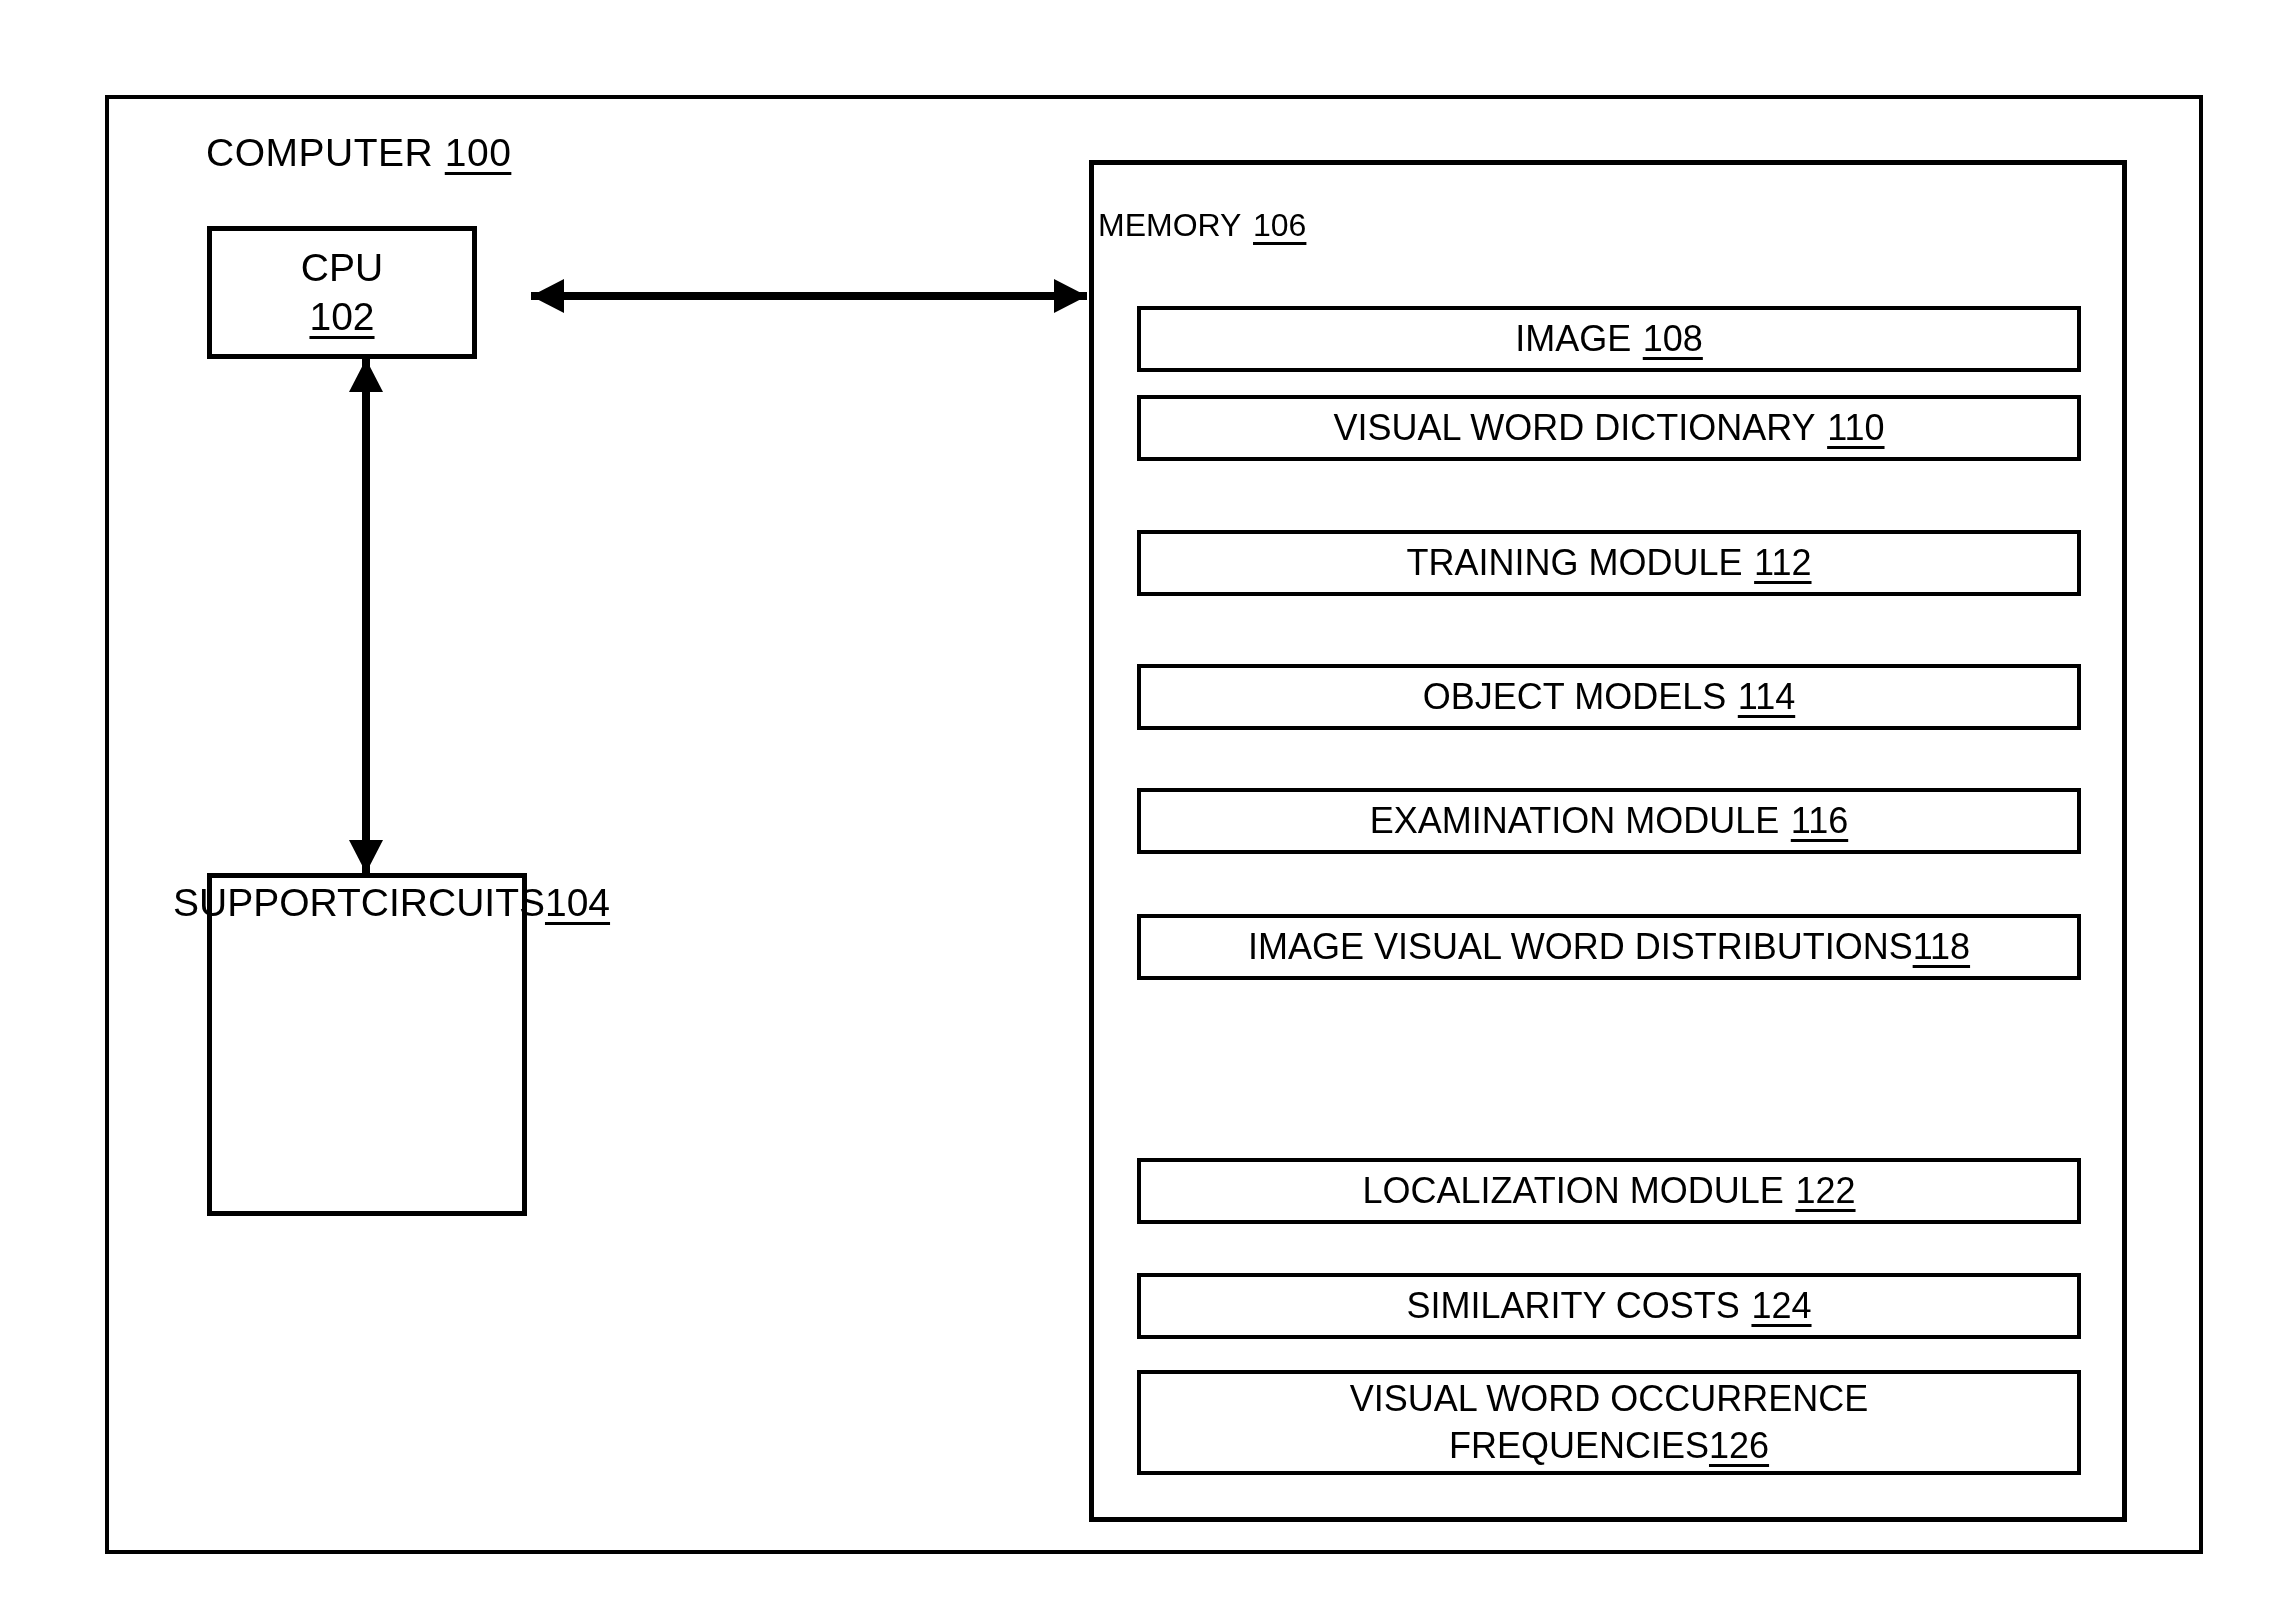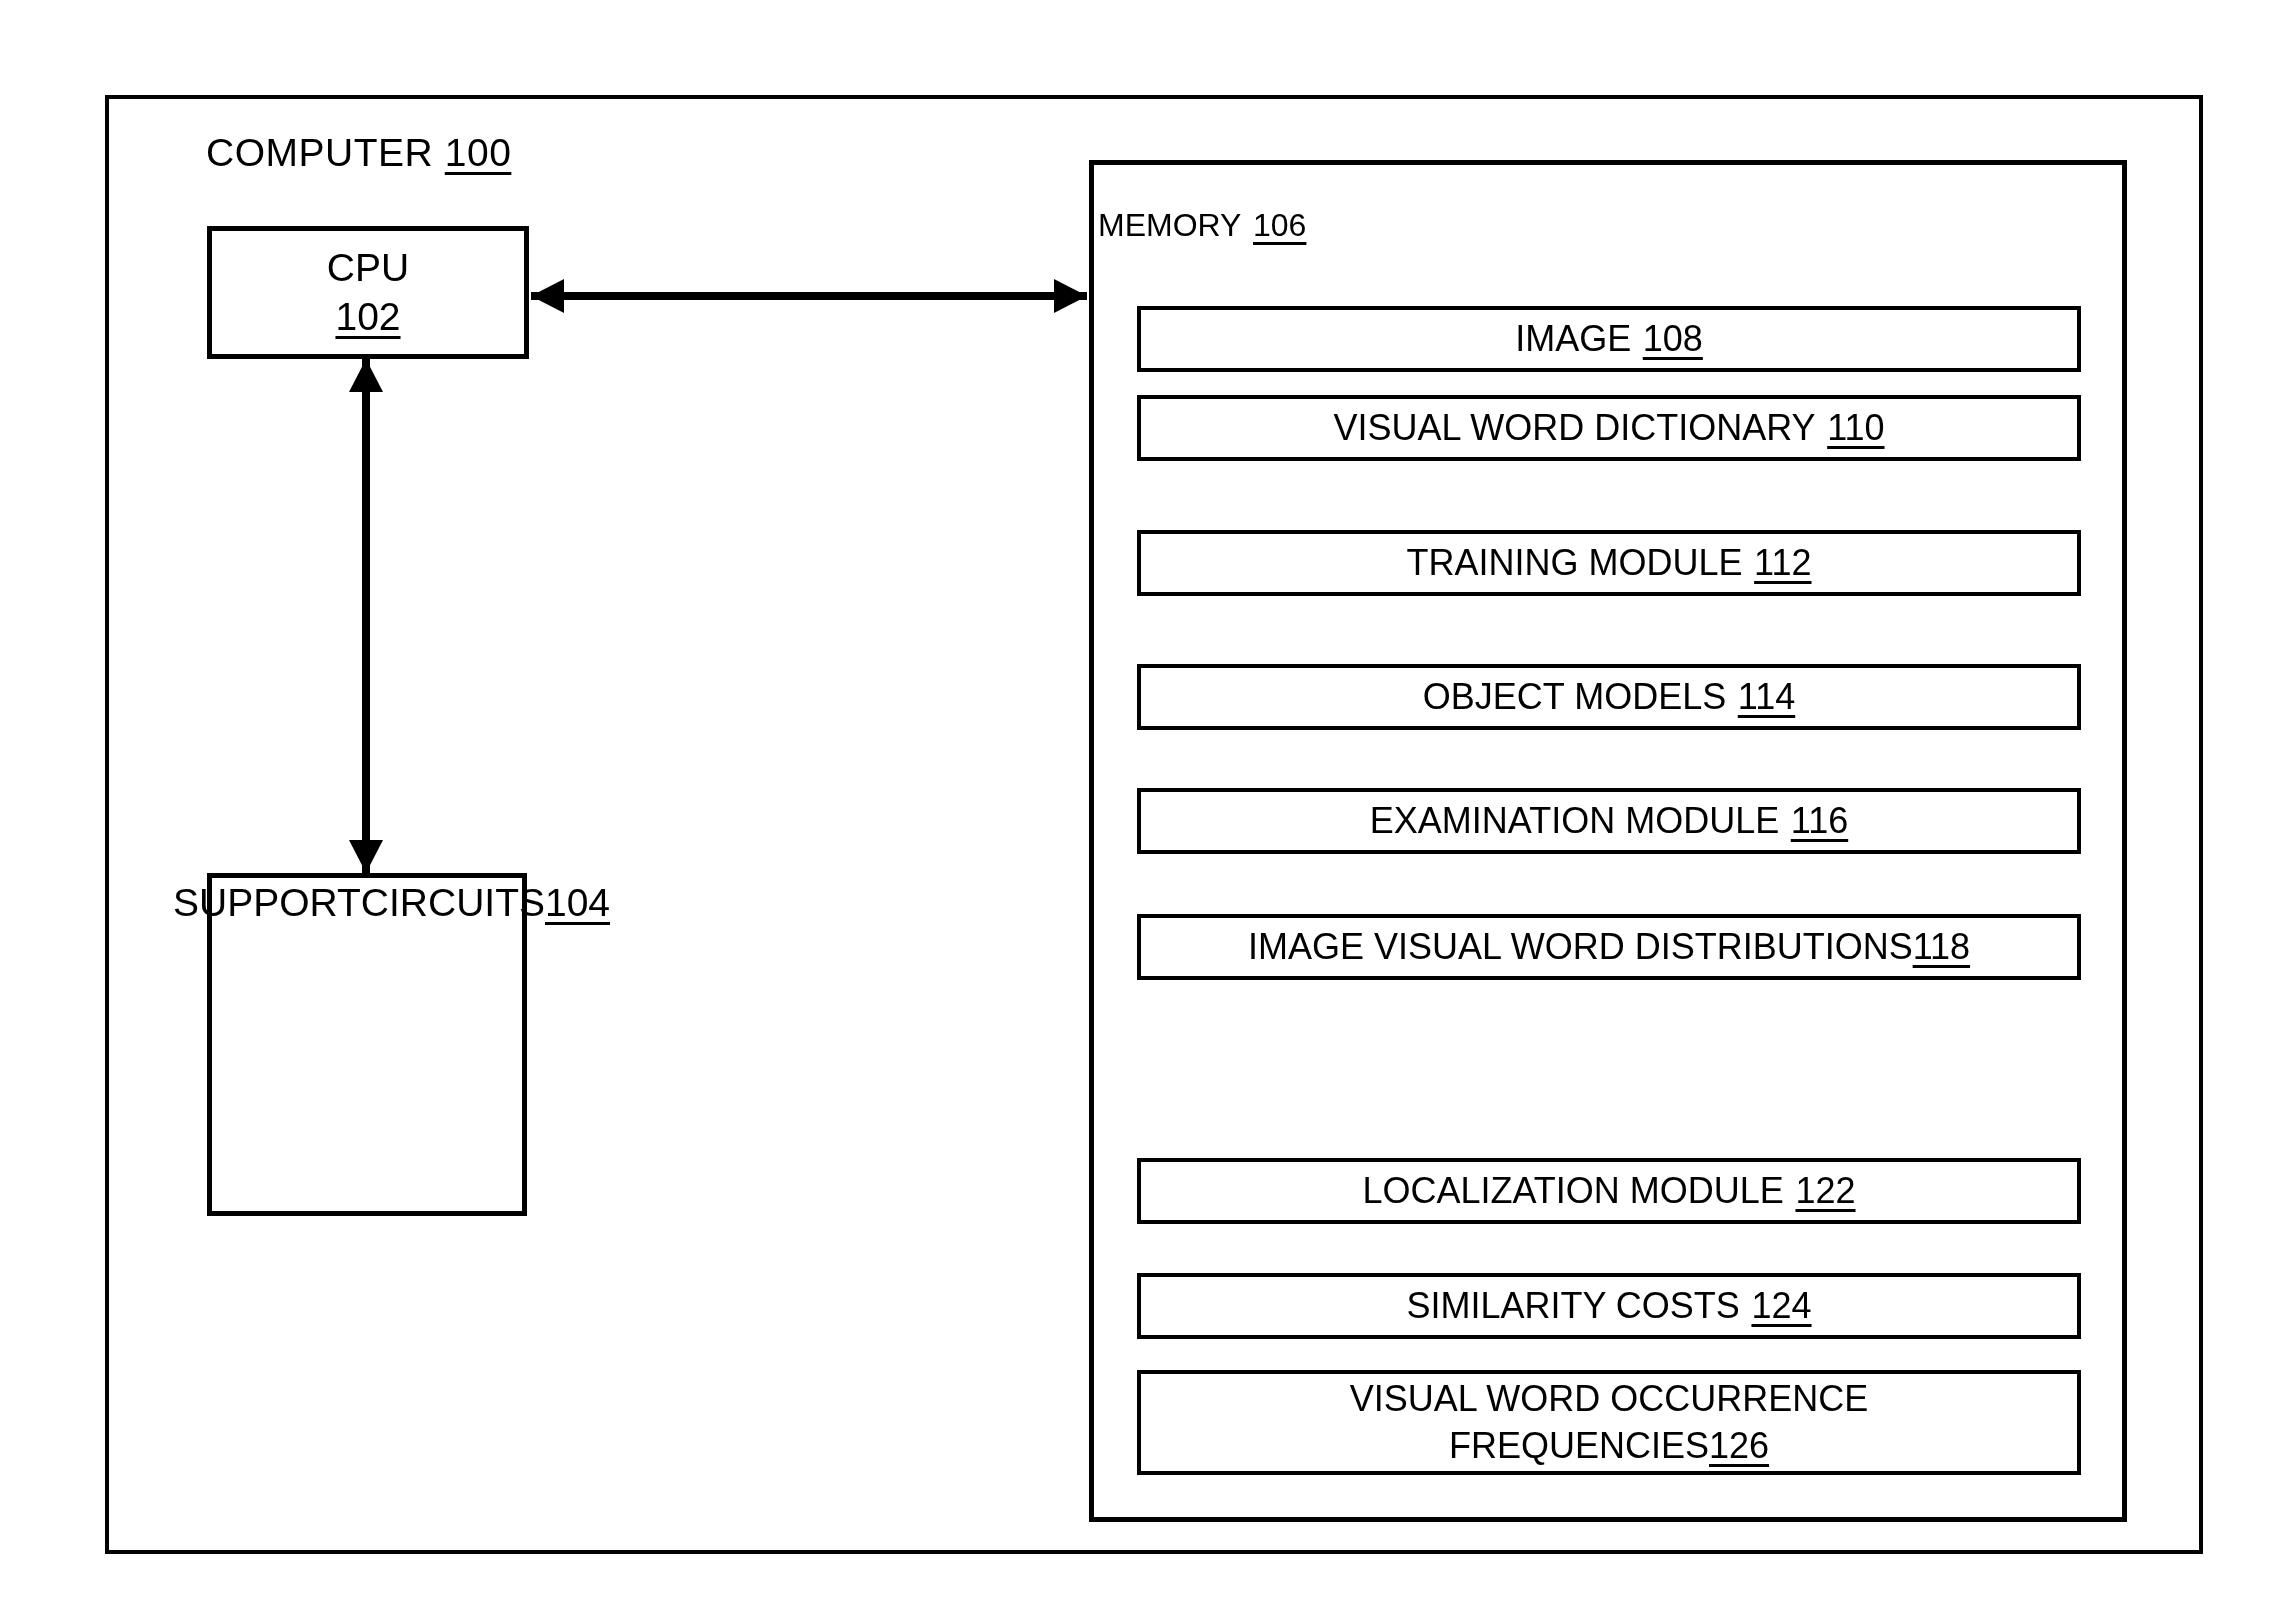--- a/index.html
+++ b/index.html
@@ -36,21 +36,21 @@
     font-size: 39px;
     letter-spacing: 0.5px;
     white-space: nowrap;
   }
 
   
   #cpu-box {
     position: absolute;
     left: 207px;
     top: 226px;
-    width: 322px;
+    width: 270px;
     height: 133px;
     border: 5.8px solid #000000;
     box-sizing: border-box;
     display: flex;
     flex-direction: column;
     align-items: center;
     justify-content: center;
   }
   #cpu-box .line {
     font-size: 39px;

